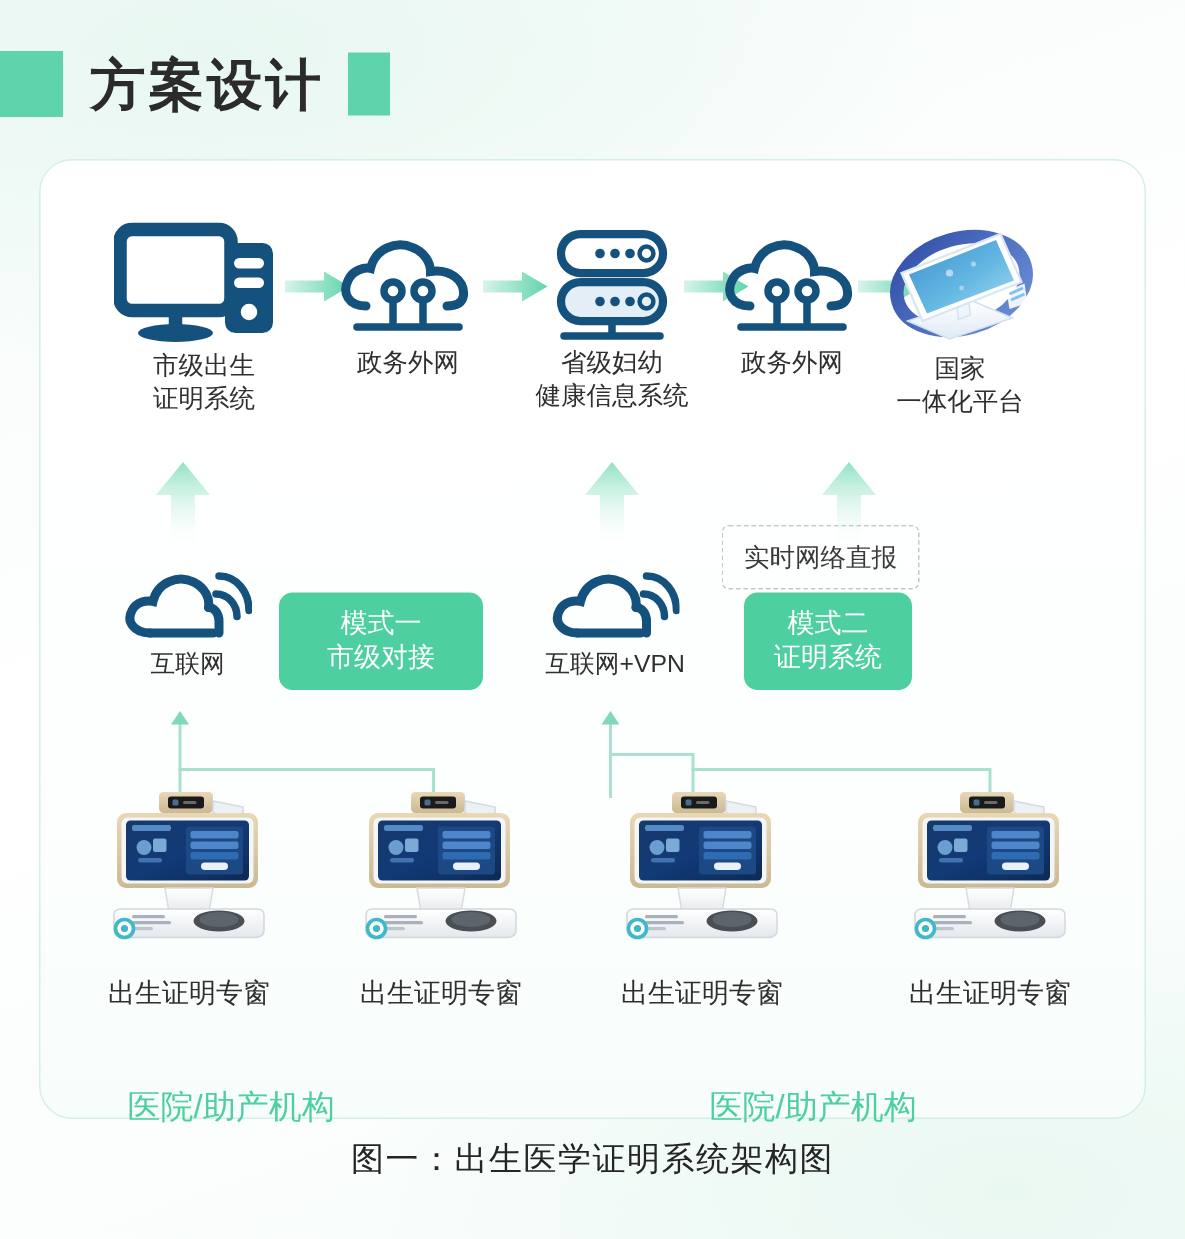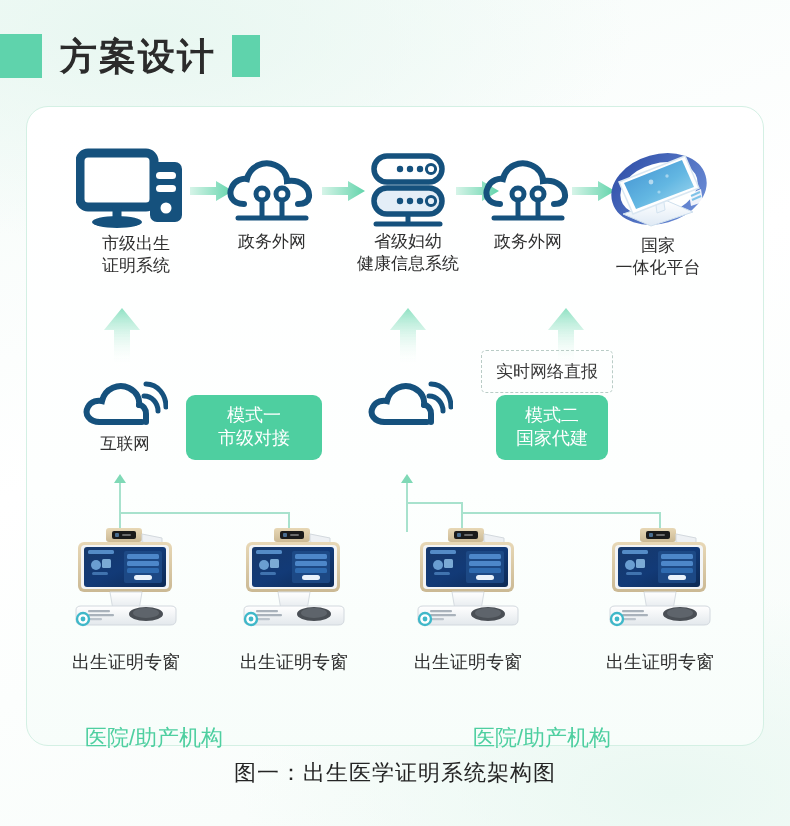--- a/index.html
+++ b/index.html
@@ -264,21 +264,21 @@
     <defs>
         <linearGradient id="ga4" x1="0" y1="0" x2="1" y2="0">
       <stop offset="0%" stop-color="#d6f4e8"></stop>
           <stop offset="100%" stop-color="#62d4ab"></stop>
     </linearGradient>
       </defs>
     <path d="M0 7 L26 7 L26 1 L43 11 L26 21 L26 15 L0 15 Z" fill="url(#ga4)"></path>
   </svg>
 </div>
 
-<div class="node" style="left:588px; top:142px; width:140px;">
+<div class="node" style="left:570px; top:142px; width:140px;">
   <div class="icon-wrap" style="height:90px;">
     <svg width="130" height="90" viewBox="0 0 130 90">
       <defs>
         <linearGradient id="npBlue" x1="0" y1="0" x2="1" y2="1">
           <stop offset="0%" stop-color="#3f8fd0"></stop>
             <stop offset="55%" stop-color="#63b7e2"></stop>
           <stop offset="100%" stop-color="#a9ddf2"></stop>
         </linearGradient>
         <linearGradient id="npRing" x1="0" y1="0" x2="1" y2="1">
           <stop offset="0%" stop-color="#2f4fa8"></stop>
@@ -363,29 +363,30 @@
 <div class="node" style="left:348px; top:378px; width:124px;">
   <div class="icon-wrap" style="height:52px;">
     <svg width="86" height="52" viewBox="0 0 86 52">
       <path d="M18 44 C7 44 2 36 6 29 C9 23 16 22 20 23 C23 10 37 5 47 10 C55 14 58 21 57 27" fill="none" stroke="#15517d" stroke-width="6" stroke-linecap="round"></path>
       <path d="M18 44 L60 44" stroke="#15517d" stroke-width="6" stroke-linecap="round"></path>
       <path d="M57 27 C61 27 64 31 64 36 L64 44" fill="none" stroke="#15517d" stroke-width="6" stroke-linecap="round"></path>
       <path d="M62 18 C70 18 76 25 76 33" fill="none" stroke="#15517d" stroke-width="5" stroke-linecap="round"></path>
       <path d="M64 6 C76 6 84 17 84 29" fill="none" stroke="#15517d" stroke-width="5" stroke-linecap="round"></path>
     </svg>
   </div>
+  <div class="node-label sub">互联网+VPN</div>
 </div>
 
 <div class="badge" style="left:186px; top:395px; width:136px;">模式一
 市级对接</div>
 
 <div class="badge-dashed" style="left:481px; top:350px;text-align:right;">实时网络直报</div>
 
 <div class="badge" style="left:496px; top:395px; width:112px;">模式二
-国家代建</div>
+证明系统</div>
 
 <div class="conn v" style="left:119px; top:482px; height:50px;"></div>
 <div class="conn h" style="left:119px; top:512px; width:170px;"></div>
 <div class="conn v" style="left:288px; top:512px; height:22px;"></div>
 <div class="conn-head" style="left:114px; top:474px;"></div>
 
 <div class="conn v" style="left:406px; top:482px; height:50px;"></div>
 <div class="conn h" style="left:406px; top:502px; width:56px;"></div>
 <div class="conn v" style="left:461px; top:502px; height:32px;"></div>
 <div class="conn h" style="left:461px; top:512px; width:199px;"></div>

